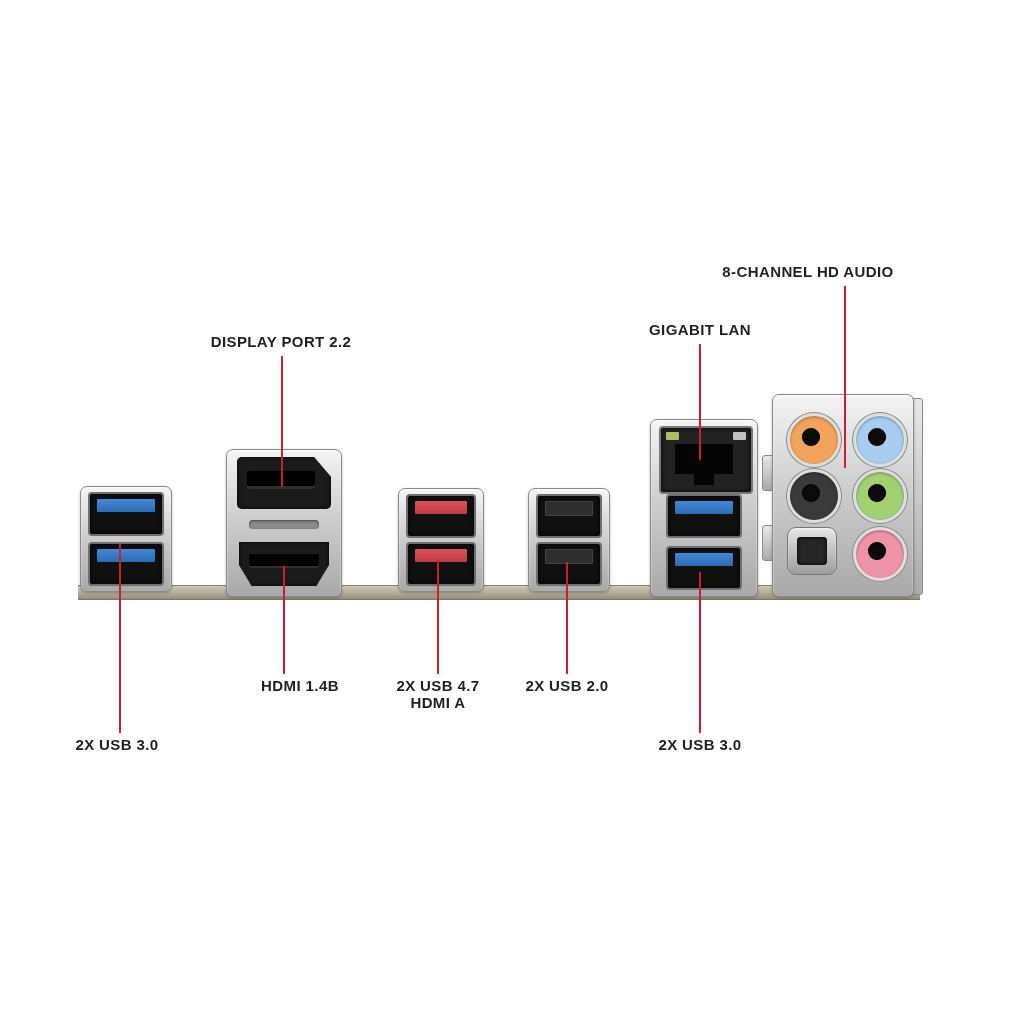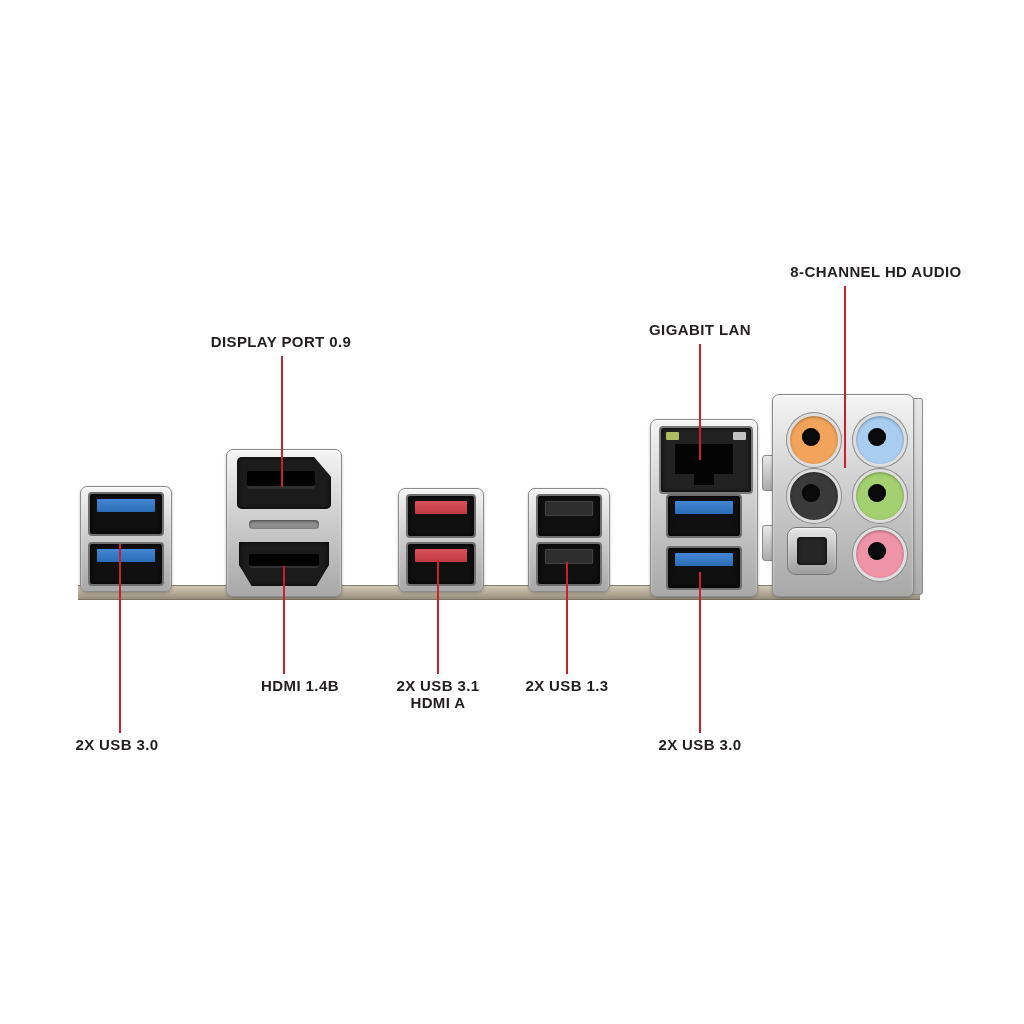--- a/index.html
+++ b/index.html
@@ -175,25 +175,25 @@
 
   <div class="leader" style="left:844px;top:286px;height:182px"></div>
   <div class="leader" style="left:699px;top:344px;height:116px"></div>
   <div class="leader" style="left:281px;top:356px;height:131px"></div>
   <div class="leader" style="left:283px;top:566px;height:108px"></div>
   <div class="leader" style="left:437px;top:560px;height:114px"></div>
   <div class="leader" style="left:566px;top:562px;height:112px"></div>
   <div class="leader" style="left:699px;top:572px;height:161px"></div>
   <div class="leader" style="left:119px;top:544px;height:189px"></div>
 
-  <div class="plabel" style="left:876px;top:264px">8-CHANNEL HD AUDIO</div>
+  <div class="plabel" style="left:808px;top:264px">8-CHANNEL HD AUDIO</div>
   <div class="plabel" style="left:700px;top:322px">GIGABIT LAN</div>
-  <div class="plabel" style="left:281px;top:334px">DISPLAY PORT 0.9</div>
+  <div class="plabel" style="left:281px;top:334px">DISPLAY PORT 2.2</div>
   <div class="plabel" style="left:300px;top:678px">HDMI 1.4B</div>
   <div class="plabel" style="left:438px;top:678px">
-    <div>2X USB 3.1</div>
+    <div>2X USB 4.7</div>
     <div>HDMI A</div>
   </div>
-  <div class="plabel" style="left:567px;top:678px">2X USB 1.3</div>
+  <div class="plabel" style="left:567px;top:678px">2X USB 2.0</div>
   <div class="plabel" style="left:700px;top:737px">2X USB 3.0</div>
   <div class="plabel" style="left:117px;top:737px">2X USB 3.0</div>
 
 </div>
 
 </body></html>

